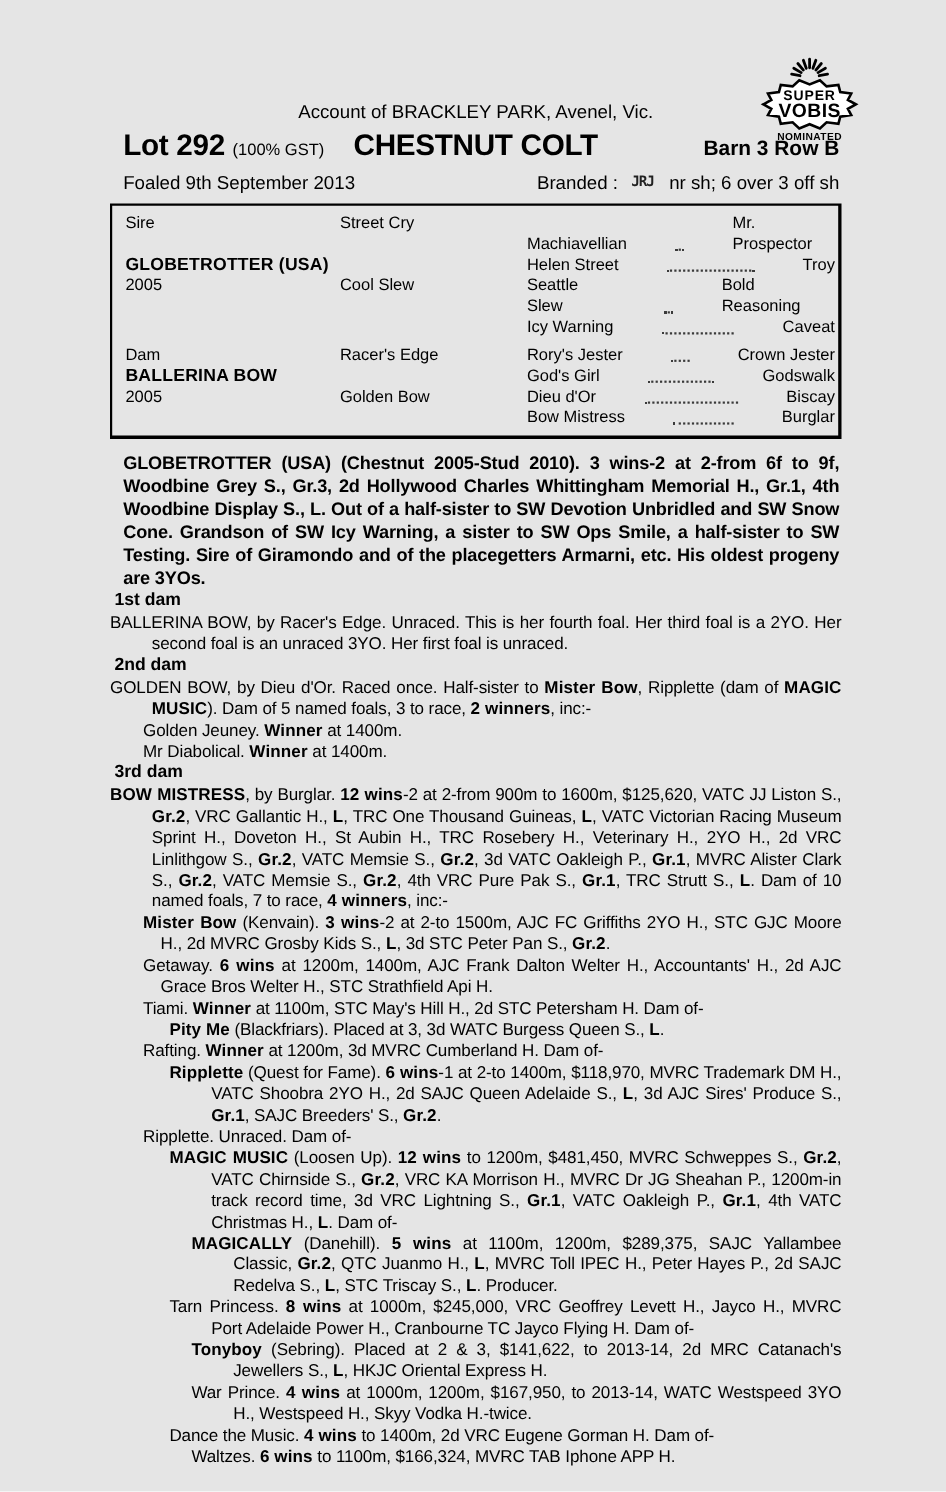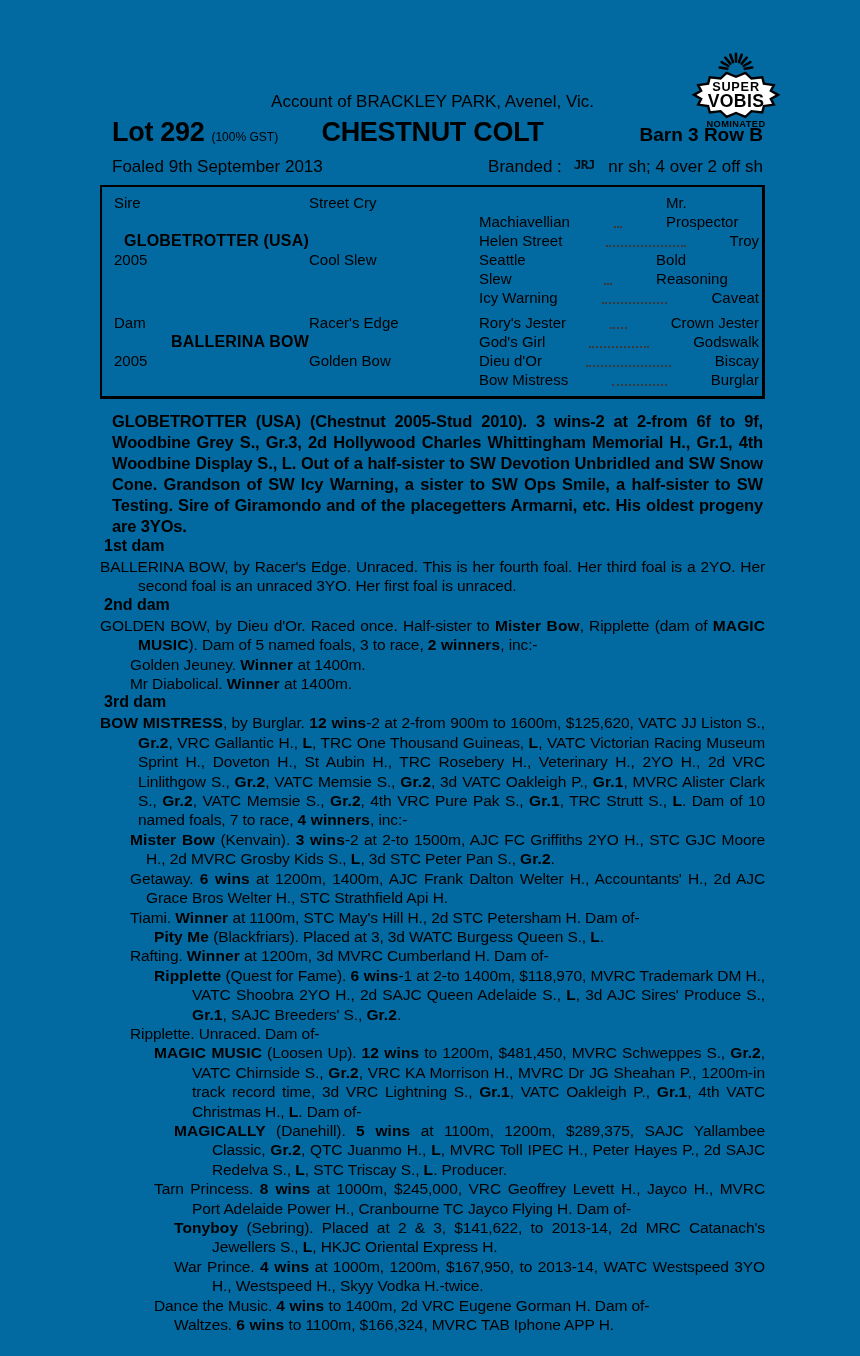--- a/index.html
+++ b/index.html
@@ -1,54 +1,54 @@
 <!DOCTYPE html>
 <html><head>
 <meta charset="utf-8">
 <style>
   html,body{margin:0;padding:0;background:#fff;}
   body{width:860px;height:1356px;overflow:hidden;color:#000;
        font-family:"Liberation Sans",sans-serif;}
-  .page{position:relative;width:860px;height:1356px;background:#0369a1;}
+  .page{position:relative;width:860px;height:1356px;background:#e5e5e5;}
   .content{position:absolute;left:100px;top:0;width:665px;}
 
   
   .badge{position:absolute;top:44px;right:80px;width:88px;}
   .bt1{font-family:"Liberation Sans",sans-serif;font-weight:900;font-size:13px;
        text-anchor:middle;letter-spacing:.8px;}
   .bt2{font-family:"Liberation Sans",sans-serif;font-weight:900;font-size:18px;
        text-anchor:middle;letter-spacing:.4px;}
   .bt3{font-family:"Liberation Sans",sans-serif;font-weight:800;font-size:9.5px;
        text-anchor:middle;letter-spacing:.4px;}
 
   
   .account{margin-top:92px;text-align:center;font-weight:normal;font-size:17px;}
   .lot-row{position:relative;margin-top:5px;display:flex;align-items:baseline;
            padding:0 2px 0 12px;}
   .lot{font-weight:bold;font-size:27px;letter-spacing:-.3px;}
-  .gst{font-size:12px;margin-left:7px;}
+  .gst{font-size:15px;margin-left:7px;}
   .htitle{position:absolute;left:50%;transform:translateX(-50%);
           font-weight:bold;font-size:27px;letter-spacing:-.3px;}
   .barn{margin-left:auto;font-weight:bold;font-size:19px;}
   .foaled-row{display:flex;align-items:baseline;margin-top:9px;padding:0 2px 0 12px;
               font-size:17px;}
   .branded-group{margin-left:auto;display:flex;align-items:baseline;}
   .brand{font-family:"DejaVu Sans Mono",monospace;font-size:13px;font-weight:bold;
          margin:0 14px 0 12px;transform:translateY(-3px);letter-spacing:-1px;
          opacity:.85;}
 
   
   .ped-table{margin-top:8px;border:2px solid #000;border-right-width:3px;
              border-bottom-width:3px;padding:6px 3px 7px 12px;font-size:15px;}
   .ped-row{display:flex;line-height:19px;}
   .ped-gap{margin-top:6px;}
   .pcol1{width:195px;}
   .pcol2{width:170px;}
   .pcol3{flex:1;display:flex;align-items:flex-end;gap:42px;}
-  .bold-name{font-weight:bold;font-size:16px;letter-spacing:.2px;text-align:right;}
+  .bold-name{font-weight:bold;font-size:16px;letter-spacing:.2px;}
   .dots{flex:1;border-bottom:2px dotted #3a3a3a;margin:0 2px 3px 2px;min-width:8px;}
 
   
   .sire-desc{margin:12px 2px 0 12px;font-weight:bold;font-size:16.5px;
              line-height:21px;text-align:justify;letter-spacing:-.15px;}
   .section{}
   .sec-heading{font-weight:bold;font-size:16px;margin:0 0 2px 4px;}
   .para{font-size:15.5px;line-height:19.4px;text-align:justify;
         letter-spacing:-.1px;}
   .p-dam{padding-left:38px;text-indent:-38px;}
@@ -91,21 +91,21 @@
       <span class="gst">(100% GST)</span>
       <span class="htitle">CHESTNUT COLT</span>
       <span class="barn">Barn 3 Row B</span>
     </div>
 
     <div class="foaled-row">
       <span>Foaled 9th September 2013</span>
       <span class="branded-group">
         <span>Branded :</span>
         <span class="brand">JRJ</span>
-        <span>nr sh; 4 over 2 off sh</span>
+        <span>nr sh; 6 over 3 off sh</span>
       </span>
     </div>
 
     <div class="ped-table">
       <div id="ped-rows">
           <div class="ped-row">
             <div class="pcol1">Sire</div>
             <div class="pcol2">Street Cry</div>
             <div class="pcol3">
               <span>Machiavellian</span>

